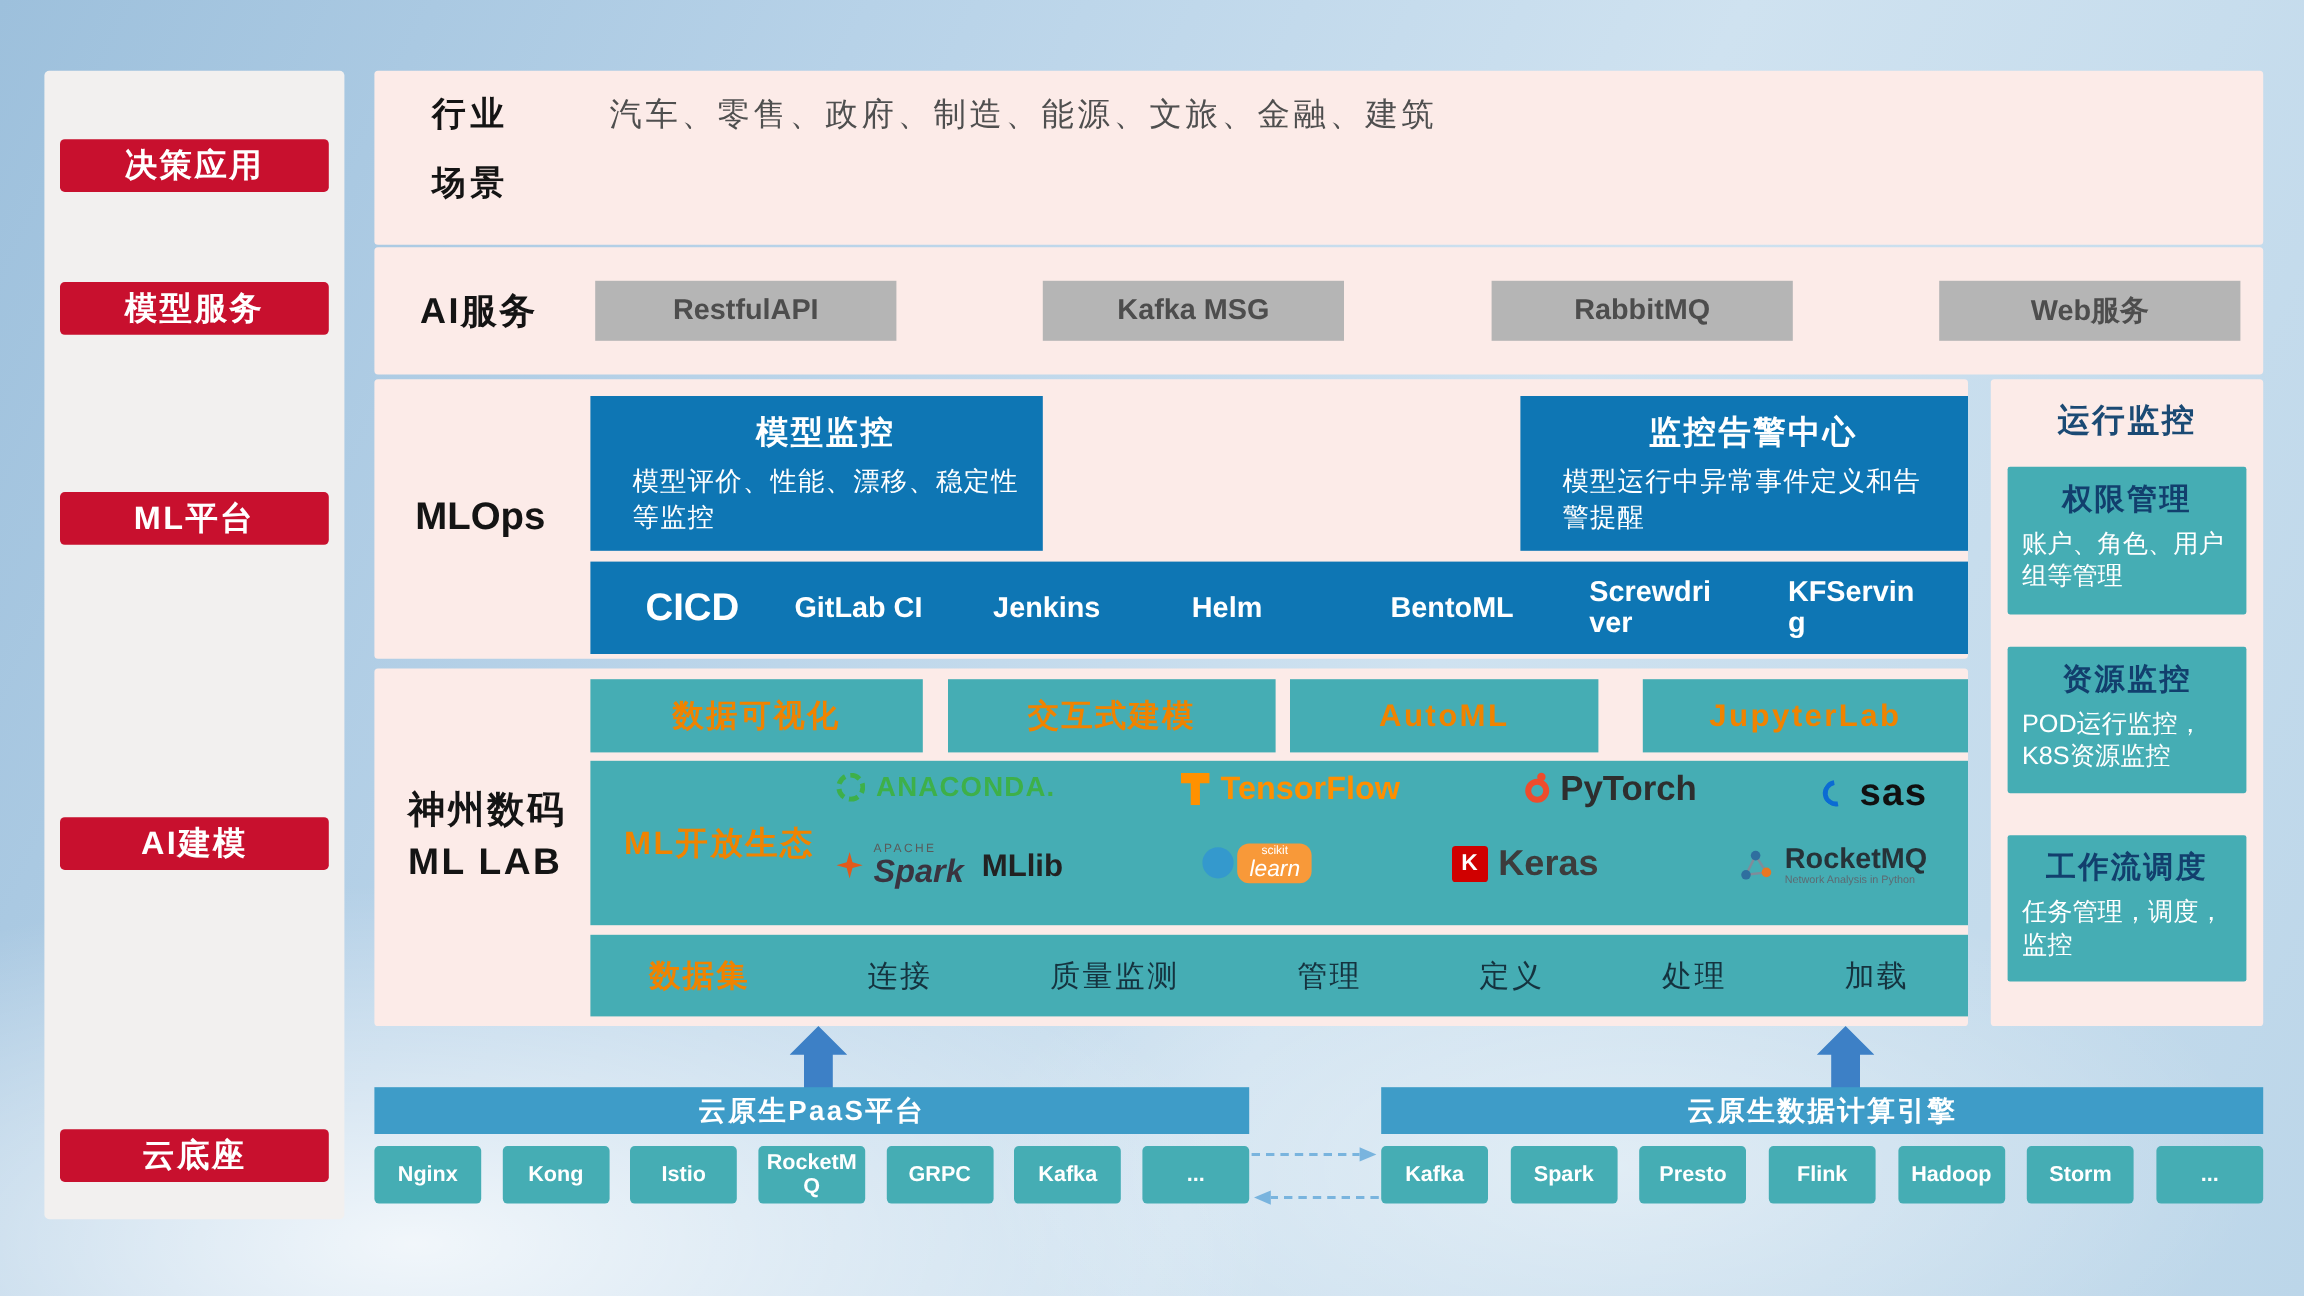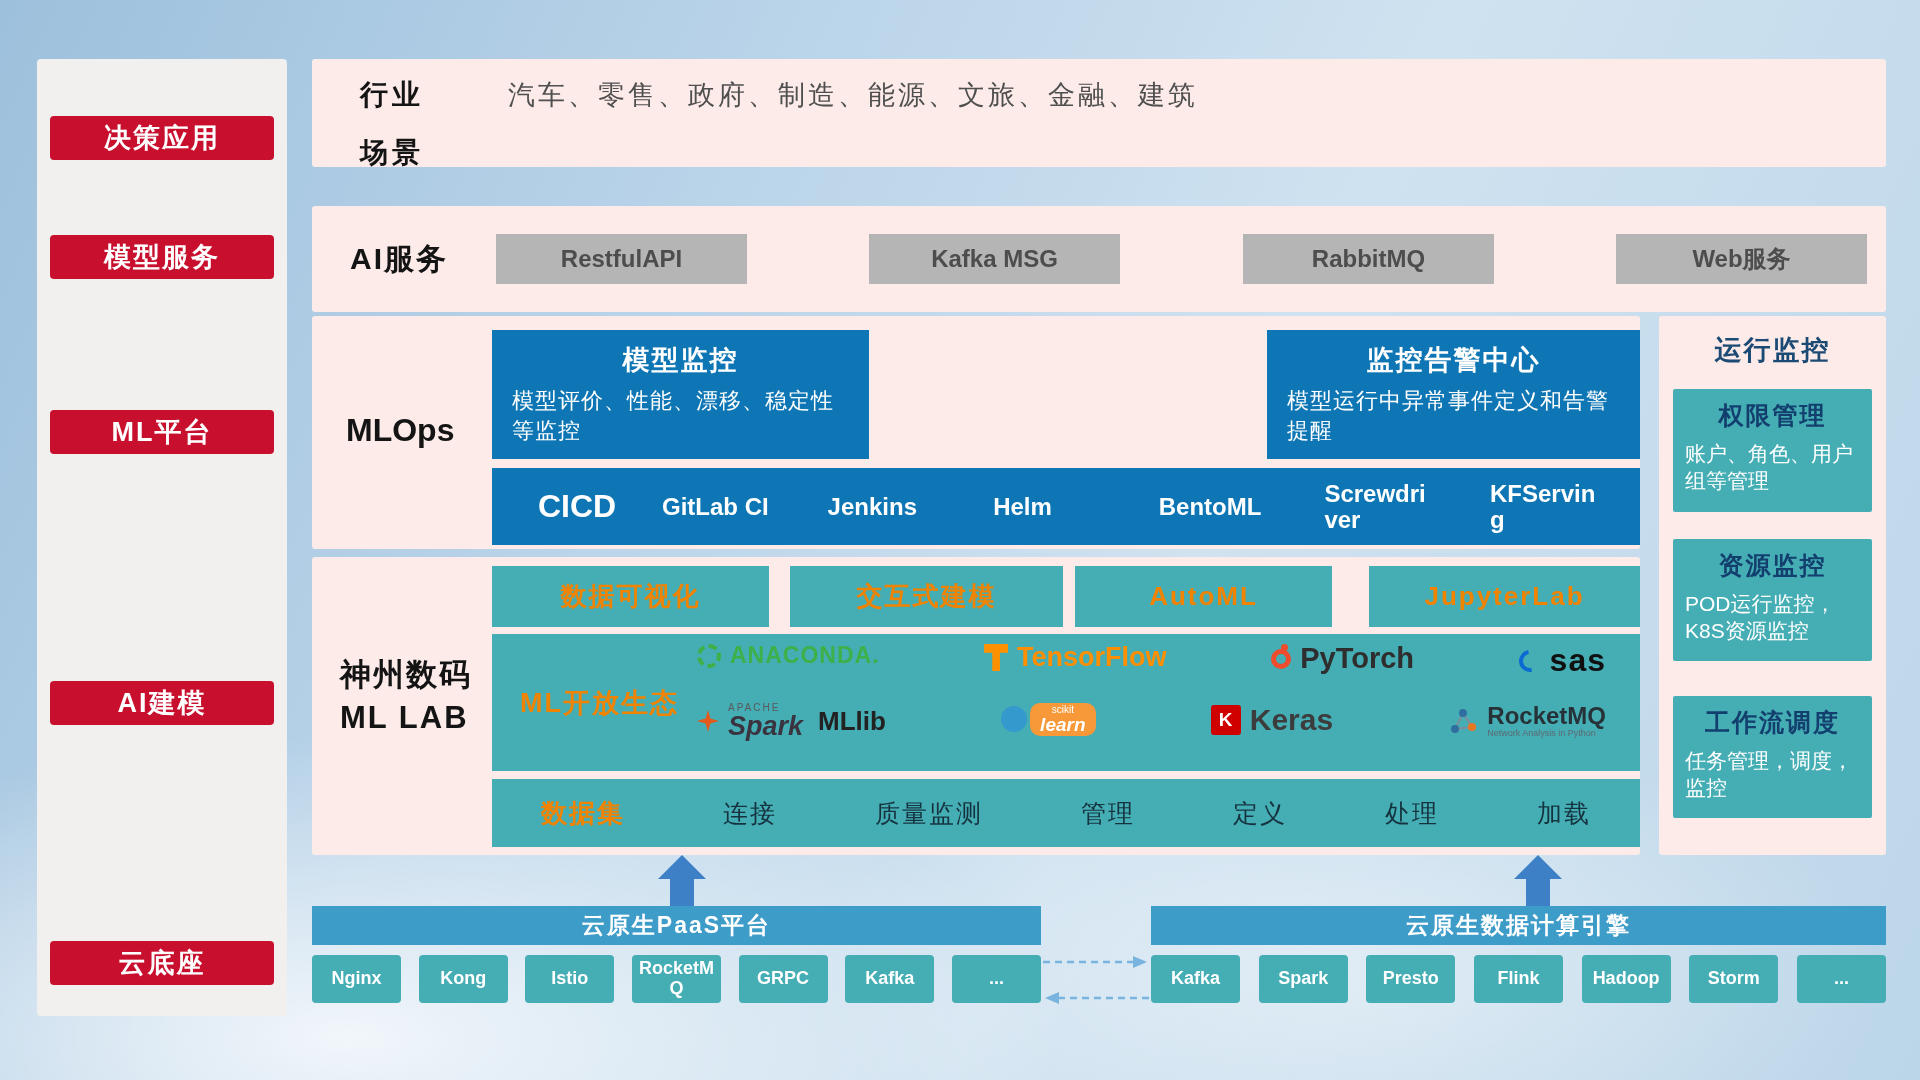--- a/index.html
+++ b/index.html
@@ -13,21 +13,21 @@
   }
   
   .sidebar { position: absolute; left: 37px; top: 59px; width: 250px; height: 957px;
     background: #f2f0ef; border-radius: 4px; }
   .side-btn { position: absolute; left: 13px; width: 224px; height: 44px; background: #c8102e;
     color: #fff; font-weight: bold; font-size: 27px; display: flex; align-items: center;
     justify-content: center; border-radius: 4px; letter-spacing: 2px; }
   .sb1 { top: 57px; } .sb2 { top: 176px; } .sb3 { top: 351px; } .sb4 { top: 622px; } .sb5 { top: 882px; }
 
   .panel { position: absolute; background: #fcebe8; border-radius: 3px; }
-  .row1 { left: 312px; top: 59px; width: 1574px; height: 108px; }
+  .row1 { left: 312px; top: 59px; width: 1574px; height: 145px; }
   .row2 { left: 312px; top: 206px; width: 1574px; height: 106px; }
   .row3 { left: 312px; top: 316px; width: 1328px; height: 233px; }
   .monitor { left: 1659px; top: 316px; width: 227px; height: 539px; }
   .row4 { left: 312px; top: 557px; width: 1328px; height: 298px; }
 
   
   .ind-line { position: absolute; left: 0; right: 0; height: 40px; display: flex; align-items: center; }
   .il1 { top: 16px; } .il2 { top: 74px; }
   .ind-label { position: absolute; left: 48px; font-size: 28px; font-weight: bold; color: #141414; letter-spacing: 4px; }
   .ind-text { position: absolute; left: 196px; font-size: 27px; color: #4f4f4f; letter-spacing: 3px; }
@@ -35,21 +35,21 @@
   
   .panel-label { position: absolute; font-weight: bold; color: #141414; }
   .ai-label { left: 38px; top: 33px; font-size: 30px; letter-spacing: 2px; }
   .gray-btn { position: absolute; top: 28px; width: 251px; height: 50px; background: #b5b5b5;
     color: #4d4d4d; font-weight: bold; font-size: 24px; display: flex; align-items: center;
     justify-content: center; }
   .gb1 { left: 184px; } .gb2 { left: 557px; } .gb3 { left: 931px; } .gb4 { left: 1304px; }
 
   
   .mlops-label { left: 34px; top: 96px; font-size: 32px; }
-  .ml-card { position: absolute; top: 14px; height: 129px; background: #0e76b4; color: #fff; }
+  .ml-card { position: absolute; top: 14px; height: 129px; background: #0e76b4; color: #fff; padding-left: 15px; }
   .mc1 { left: 180px; width: 377px; } .mc2 { left: 566px; width: 373px; } .mc3 { left: 955px; width: 373px; }
   .ml-card-title { text-align: center; font-size: 27px; font-weight: bold; margin-top: 12px; letter-spacing: 2px; }
   .ml-card-desc { font-size: 22px; padding: 8px 20px 0 20px; line-height: 1.35; letter-spacing: 1px; }
   .cicd { position: absolute; left: 180px; top: 152px; width: 1148px; height: 77px; background: #0e76b4;
     color: #fff; display: flex; align-items: center; }
   .cicd-title { width: 170px; text-align: center; font-size: 32px; font-weight: bold; }
   .cicd-tools { flex: 1; display: flex; justify-content: space-between; padding-right: 38px; align-items: center; }
   .cicd-tool { width: 112px; font-size: 24px; font-weight: bold; line-height: 1.08; word-break: break-all; }
 
   
@@ -87,21 +87,21 @@
   .spark-star { width: 22px; height: 22px; background: #e25a1c;
     clip-path: polygon(50% 0,61% 39%,100% 50%,61% 61%,50% 100%,39% 61%,0 50%,39% 39%); }
   .spark-stack { display: flex; flex-direction: column; line-height: 1; }
   .spark-apache { font-size: 10px; color: #5a5a5a; letter-spacing: 2px; }
   .spark-text { font-size: 27px; font-weight: 800; color: #3a3440; font-style: italic; }
   .mllib-text { font-size: 26px; font-weight: bold; color: #222; margin-left: 6px; }
   .skl-circle { width: 26px; height: 26px; background: #3499cd; border-radius: 50%; margin-right: -6px; }
   .skl-badge { background: #f89939; border-radius: 10px; padding: 2px 10px; display: flex;
     flex-direction: column; align-items: center; line-height: 1; }
   .skl-top { font-size: 10px; color: #fff; }
-  .skl-main { font-size: 19px; font-weight: bold; font-style: italic; color: #fff; }
+  .skl-main { font-size: 19px; font-weight: normal; font-style: italic; color: #fff; }
   .keras-box { width: 30px; height: 30px; background: #d00000; color: #fff; font-weight: bold;
     font-size: 19px; display: flex; align-items: center; justify-content: center; border-radius: 3px; }
   .keras-text { font-size: 30px; font-weight: 600; color: #3c3c3c; }
   .nx-stack { display: flex; flex-direction: column; line-height: 1.1; }
   .nx-text { font-size: 24px; font-weight: bold; color: #263238; }
   .nx-sub { font-size: 9px; color: #5d6a72; }
   .ds-bar { position: absolute; left: 180px; top: 222px; width: 1148px; height: 68px; background: #45adb4;
     display: flex; align-items: center; justify-content: space-around; }
   .ds-label { font-size: 26px; font-weight: bold; color: #f08300; letter-spacing: 2px; }
   .ds-item { font-size: 25px; color: #15333f; letter-spacing: 2px; }

